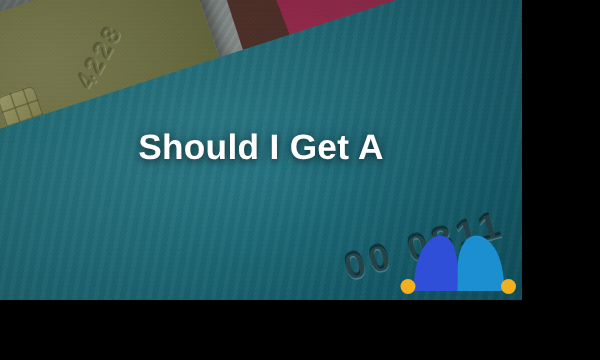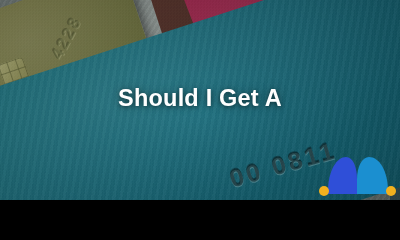--- a/index.html
+++ b/index.html
@@ -1,21 +1,21 @@
 <!DOCTYPE html>
 <html><head>
 <meta charset="utf-8">
 <title>Should I Get A Credit Card?</title>
 <style>
   html,body{margin:0;padding:0;background:#000;}
   body{font-family:"Liberation Sans",sans-serif;}
 
   .stage{
     position:relative;
-    width:400px;height:200px;
+    width:348px;height:200px;
     overflow:hidden;
     background:#3d5a5e;
   }
 
   
   .photo{position:absolute;inset:0;overflow:hidden;}
 
   .card{position:absolute;}
 
   

